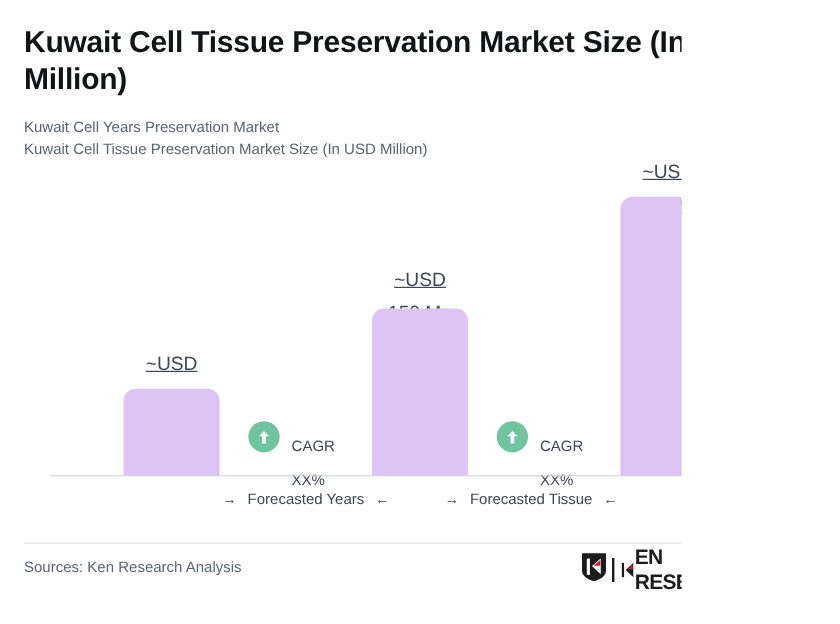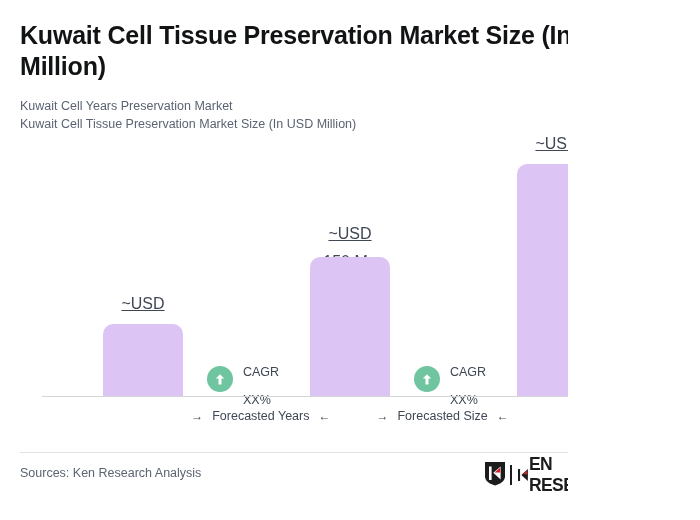--- a/index.html
+++ b/index.html
@@ -76,21 +76,21 @@
     top: 396px;
     width: 618px;
     height: 1px;
     background: #d2d4d9;
   }
 
   
   .cagr-badge {
     position: absolute;
     display: flex;
-    align-items: center;
+    align-items: flex-start;
   }
   .cagr-circle {
     width: 26px;
     height: 26px;
     border-radius: 50%;
     background: #6ec5a0;
     display: flex;
     align-items: center;
     justify-content: center;
     flex: none;
@@ -223,21 +223,21 @@
     <div id="axis-line"></div>
 
     <div id="period-legend">
       <div class="period-item">
         <span class="period-arrow">→</span>
         <span>Forecasted Years</span>
         <span class="period-arrow">←</span>
       </div>
       <div class="period-item">
         <span class="period-arrow">→</span>
-        <span>Forecasted Size</span>
+        <span>Forecasted Tissue</span>
         <span class="period-arrow">←</span>
       </div>
     </div>
   </div>
 
   <div id="footer-divider"></div>
   <div id="sources">Sources: Ken Research Analysis</div>
 
   <div id="brand-logo">
     <span>

